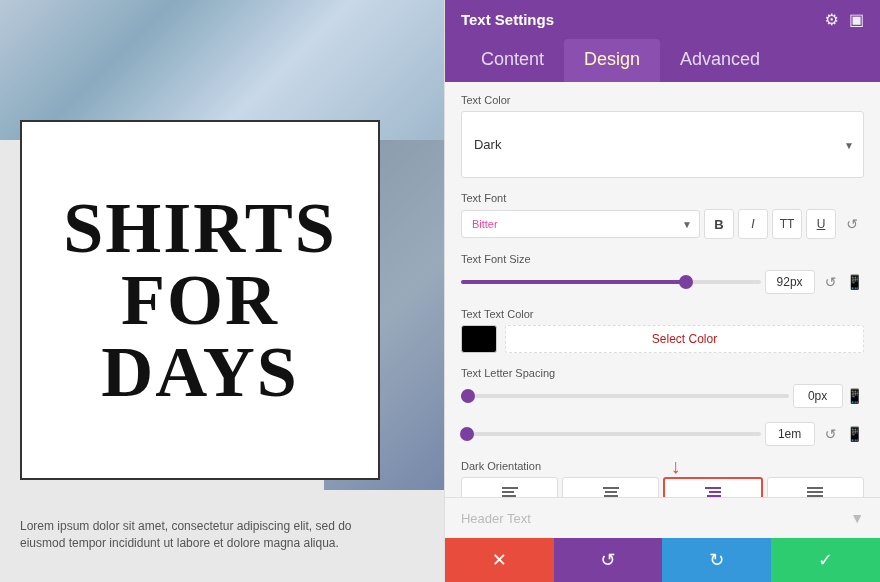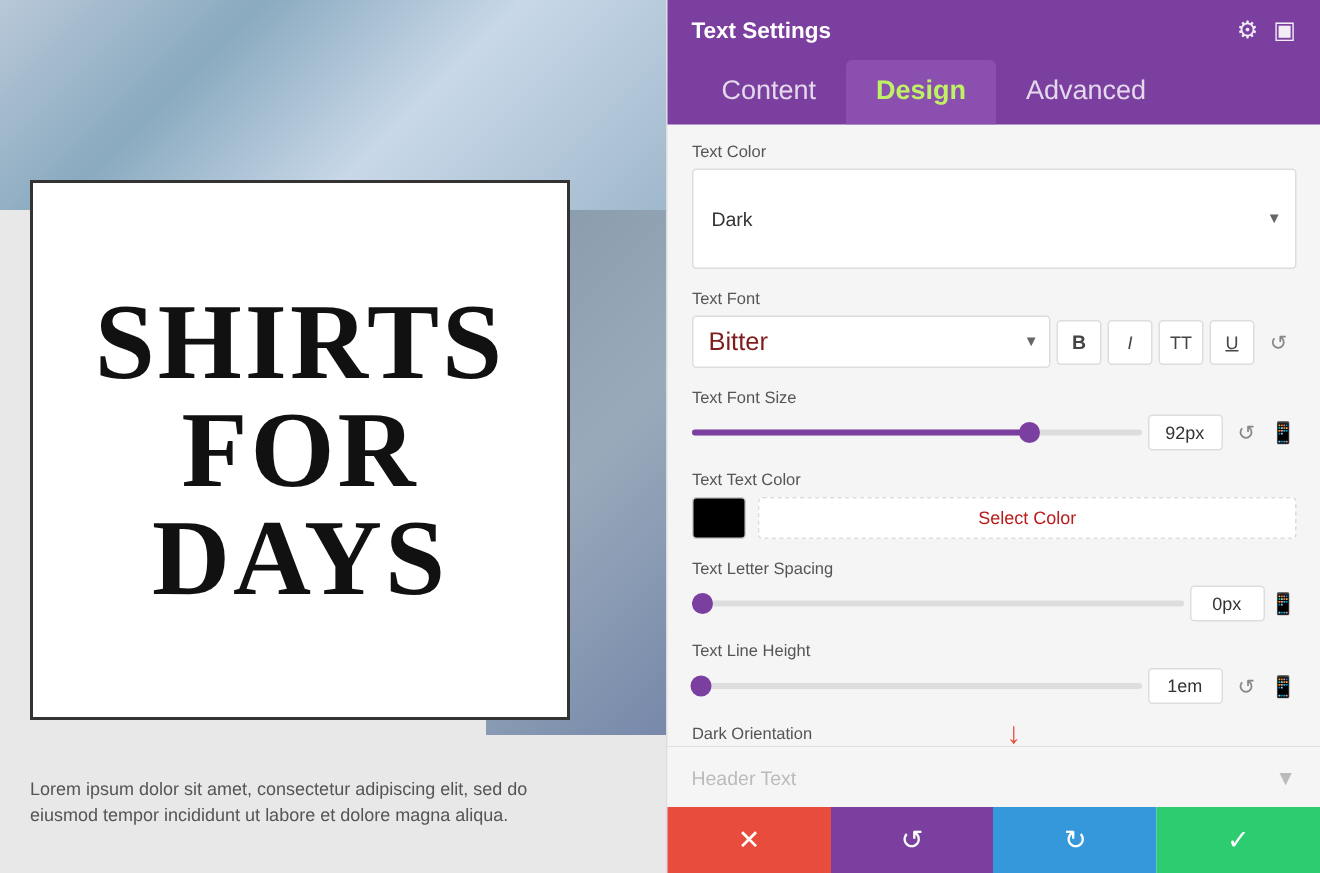--- a/index.html
+++ b/index.html
@@ -120,24 +120,23 @@
       padding: 0 16px 0 16px;
     }
     .tab {
       padding: 10px 20px;
       font-size: 18px;
       color: rgba(255,255,255,0.8);
       cursor: pointer;
       border-bottom: 2px solid transparent;
     }
     .tab.active {
-      color: #bef264;
+      color: #fef9c3;
       background: #8b4fb0;
       border-radius: 4px 4px 0 0;
-      font-weight: bold;
     }
 
     
     .panel-content {
       flex: 1;
       overflow-y: auto;
       padding: 12px 16px;
       background: #f5f5f5;
     }
 
@@ -197,22 +196,22 @@
       font-size: 10px;
       color: #666;
       pointer-events: none;
     }
     .font-select {
       width: 100%;
       padding: 7px 24px 7px 10px;
       background: white;
       border: 1px solid #ddd;
       border-radius: 3px;
-      font-size: 17px;
-      color: #7f1d1d;
+      font-size: 11px;
+      color: #ec4899;
       appearance: none;
       cursor: pointer;
     }
     .font-btn {
       width: 30px;
       height: 30px;
       background: white;
       border: 1px solid #ddd;
       border-radius: 3px;
       font-size: 12px;
@@ -464,21 +463,20 @@
         <div class="slider-track">
           <div class="slider-fill" style="width:2%;"></div>
           <div class="slider-thumb" style="left:2%;"></div>
         </div>
         <div class="slider-value">0px</div>
         <span class="mobile-icon">📱</span>
       </div>
     </div>
 
     <div class="setting-group">
-      <div class="setting-label">Text Line Height</div>
       <div class="slider-row">
         <div class="slider-track">
           <div class="slider-fill" style="width:2%;"></div>
           <div class="slider-thumb" style="left:2%;"></div>
         </div>
         <div class="slider-value">1em</div>
         <button class="reset-btn">↺</button>
         <span class="mobile-icon">📱</span>
       </div>
     </div>

